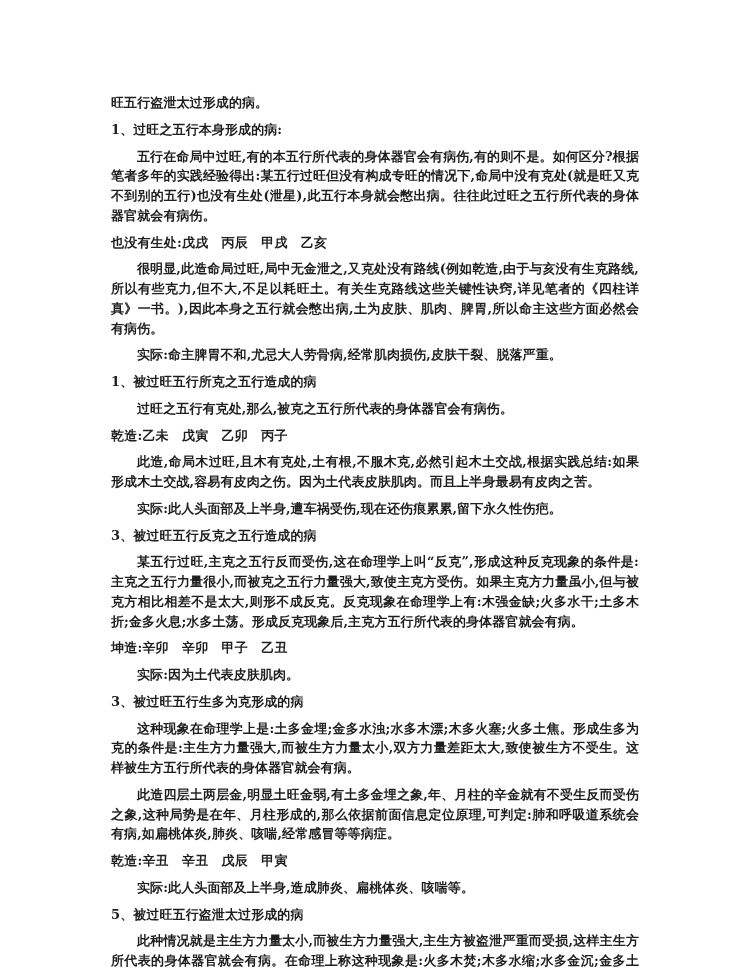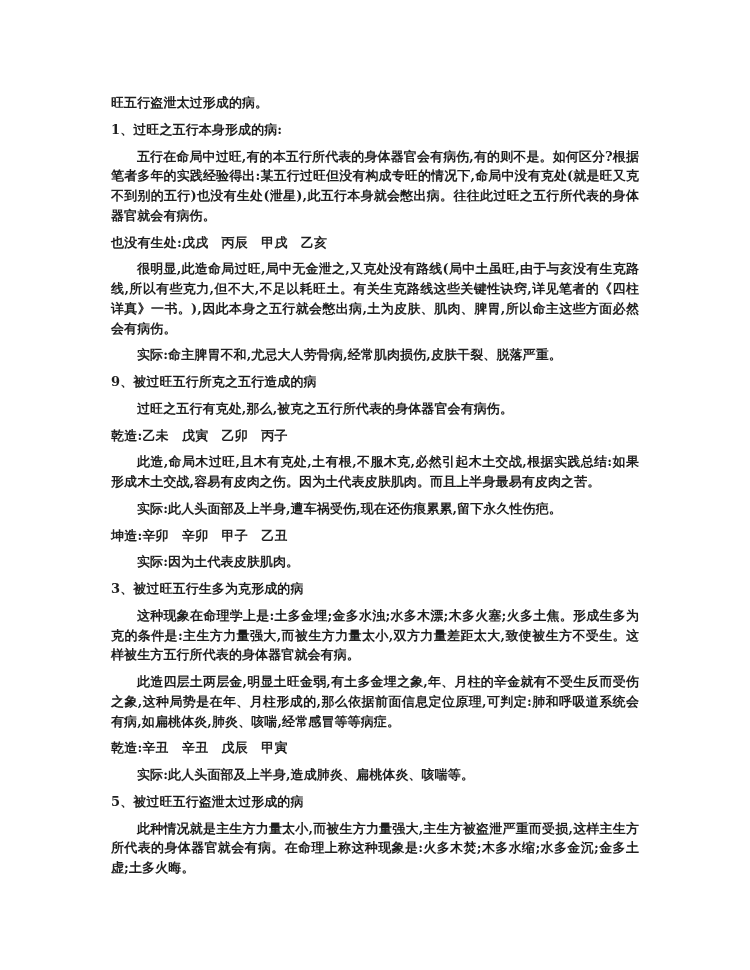--- a/index.html
+++ b/index.html
@@ -52,27 +52,29 @@
 </style>
 </head>
 <body>
 
 <div class="page">
   <div class="content" id="content">
       <p class="para noindent">旺五行盗泄太过形成的病。</p>
       <p class="para noindent">1、过旺之五行本身形成的病:</p>
       <p class="para indent">五行在命局中过旺,有的本五行所代表的身体器官会有病伤,有的则不是。如何区分?根据笔者多年的实践经验得出:某五行过旺但没有构成专旺的情况下,命局中没有克处(就是旺又克不到别的五行)也没有生处(泄星),此五行本身就会憋出病。往往此过旺之五行所代表的身体器官就会有病伤。</p>
       <p class="para noindent bazi">也没有生处:戊戌　丙辰　甲戌　乙亥</p>
-      <p class="para indent">很明显,此造命局过旺,局中无金泄之,又克处没有路线(局中土虽旺,由于与亥没有生克路线,所以有些克力,但不大,不足以耗旺土。有关生克路线这些关键性诀窍,详见笔者的《四柱详真》一书。),因此本身之五行就会憋出病,土为皮肤、肌肉、脾胃,所以命主这些方面必然会有病伤。</p>
+      <p class="para indent">很明显,此造命局过旺,局中无金泄之,又克处没有路线(例如乾造,由于与亥没有生克路线,所以有些克力,但不大,不足以耗旺土。有关生克路线这些关键性诀窍,详见笔者的《四柱详真》一书。),因此本身之五行就会憋出病,土为皮肤、肌肉、脾胃,所以命主这些方面必然会有病伤。</p>
       <p class="para indent">实际:命主脾胃不和,尤忌大人劳骨病,经常肌肉损伤,皮肤干裂、脱落严重。</p>
-      <p class="para noindent">9、被过旺五行所克之五行造成的病</p>
+      <p class="para noindent">1、被过旺五行所克之五行造成的病</p>
       <p class="para indent">过旺之五行有克处,那么,被克之五行所代表的身体器官会有病伤。</p>
       <p class="para noindent bazi">乾造:乙未　戊寅　乙卯　丙子</p>
       <p class="para indent">此造,命局木过旺,且木有克处,土有根,不服木克,必然引起木土交战,根据实践总结:如果形成木土交战,容易有皮肉之伤。因为土代表皮肤肌肉。而且上半身最易有皮肉之苦。</p>
       <p class="para indent">实际:此人头面部及上半身,遭车祸受伤,现在还伤痕累累,留下永久性伤疤。</p>
+      <p class="para noindent">3、被过旺五行反克之五行造成的病</p>
+      <p class="para indent">某五行过旺,主克之五行反而受伤,这在命理学上叫“反克”,形成这种反克现象的条件是:主克之五行力量很小,而被克之五行力量强大,致使主克方受伤。如果主克方力量虽小,但与被克方相比相差不是太大,则形不成反克。反克现象在命理学上有:木强金缺;火多水干;土多木折;金多火息;水多土荡。形成反克现象后,主克方五行所代表的身体器官就会有病。</p>
       <p class="para noindent bazi">坤造:辛卯　辛卯　甲子　乙丑</p>
       <p class="para indent">实际:因为土代表皮肤肌肉。</p>
       <p class="para noindent">3、被过旺五行生多为克形成的病</p>
       <p class="para indent">这种现象在命理学上是:土多金埋;金多水浊;水多木漂;木多火塞;火多土焦。形成生多为克的条件是:主生方力量强大,而被生方力量太小,双方力量差距太大,致使被生方不受生。这样被生方五行所代表的身体器官就会有病。</p>
       <p class="para indent">此造四层土两层金,明显土旺金弱,有土多金埋之象,年、月柱的辛金就有不受生反而受伤之象,这种局势是在年、月柱形成的,那么依据前面信息定位原理,可判定:肺和呼吸道系统会有病,如扁桃体炎,肺炎、咳喘,经常感冒等等病症。</p>
       <p class="para noindent bazi">乾造:辛丑　辛丑　戊辰　甲寅</p>
       <p class="para indent">实际:此人头面部及上半身,造成肺炎、扁桃体炎、咳喘等。</p>
       <p class="para noindent">5、被过旺五行盗泄太过形成的病</p>
       <p class="para indent">此种情况就是主生方力量太小,而被生方力量强大,主生方被盗泄严重而受损,这样主生方所代表的身体器官就会有病。在命理上称这种现象是:火多木焚;木多水缩;水多金沉;金多土虚;土多火晦。</p>
     </div>

